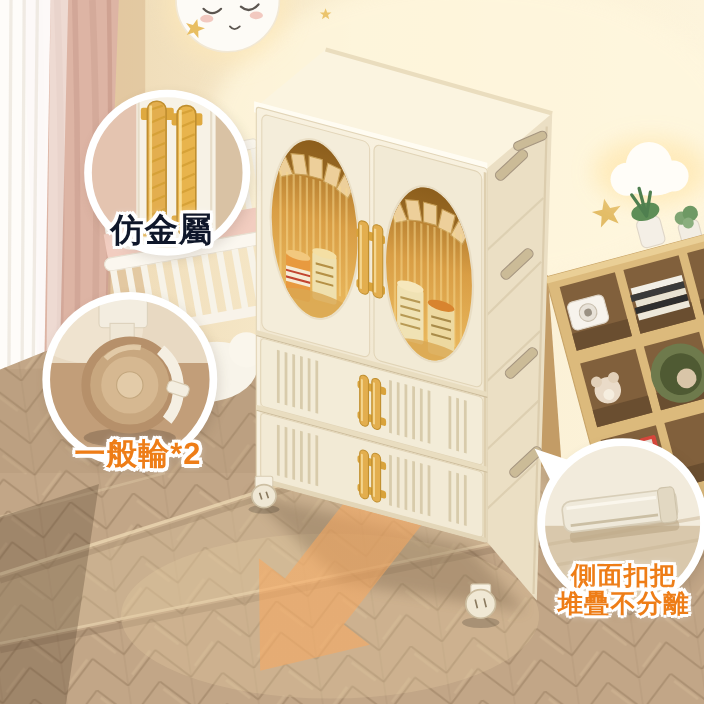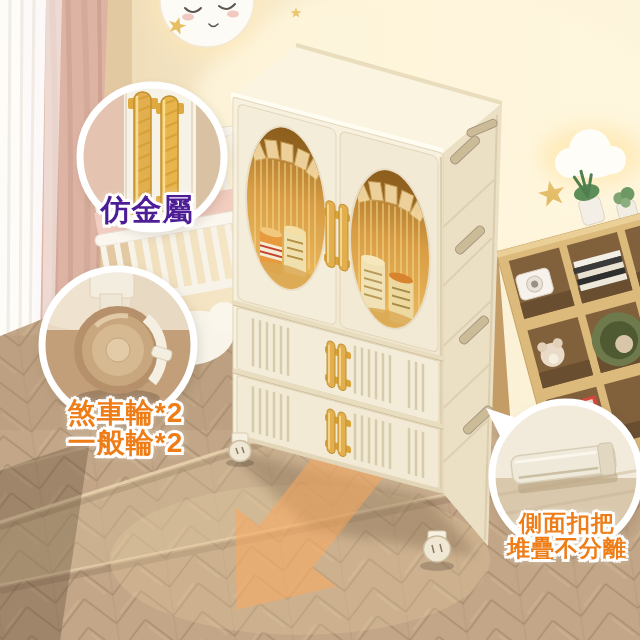--- a/index.html
+++ b/index.html
@@ -462,24 +462,23 @@
         <rect x="512" y="450" width="104" height="28" rx="8" fill="#EFE9DA" stroke="#D8CEB8" stroke-width="1.5"></rect>
         <rect x="600" y="448" width="15" height="32" rx="4" fill="#E2D8C2" stroke="#CEC3AA"></rect>
         <path d="M516,456 L598,456" stroke="#FAF6EC" stroke-width="3"></path>
         <path d="M518,472 L598,472" stroke="#CBBFA4" stroke-width="2.5"></path>
       </g>
     </g>
     <circle cx="566" cy="476" r="74" fill="none" stroke="#FFFFFF" stroke-width="7"></circle>
   </g>
 </svg>
 
-<div class="label" id="label-handle" style="color: #4c1d95;">
+<div class="label" id="label-handle" style="color: #0f172a;">
   <div>仿金屬</div>
 </div>
 <div class="label" id="label-wheels" style="color: rgb(238, 125, 23);">
-  <div>煞車輪*2</div>
   <div>一般輪*2</div>
 </div>
 <div class="label" id="label-buckle" style="color: rgb(238, 125, 23);">
   <div>側面扣把</div>
   <div>堆疊不分離</div>
 </div>
 </div>
 
 </body></html>

